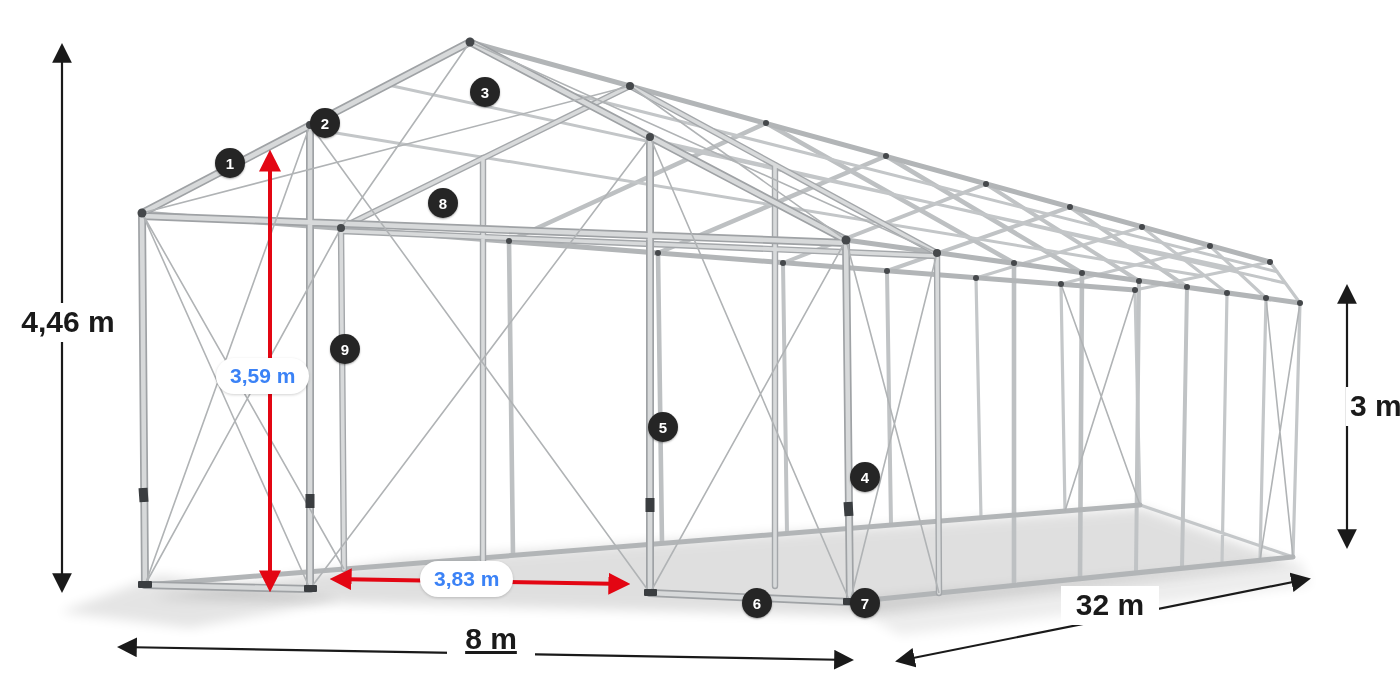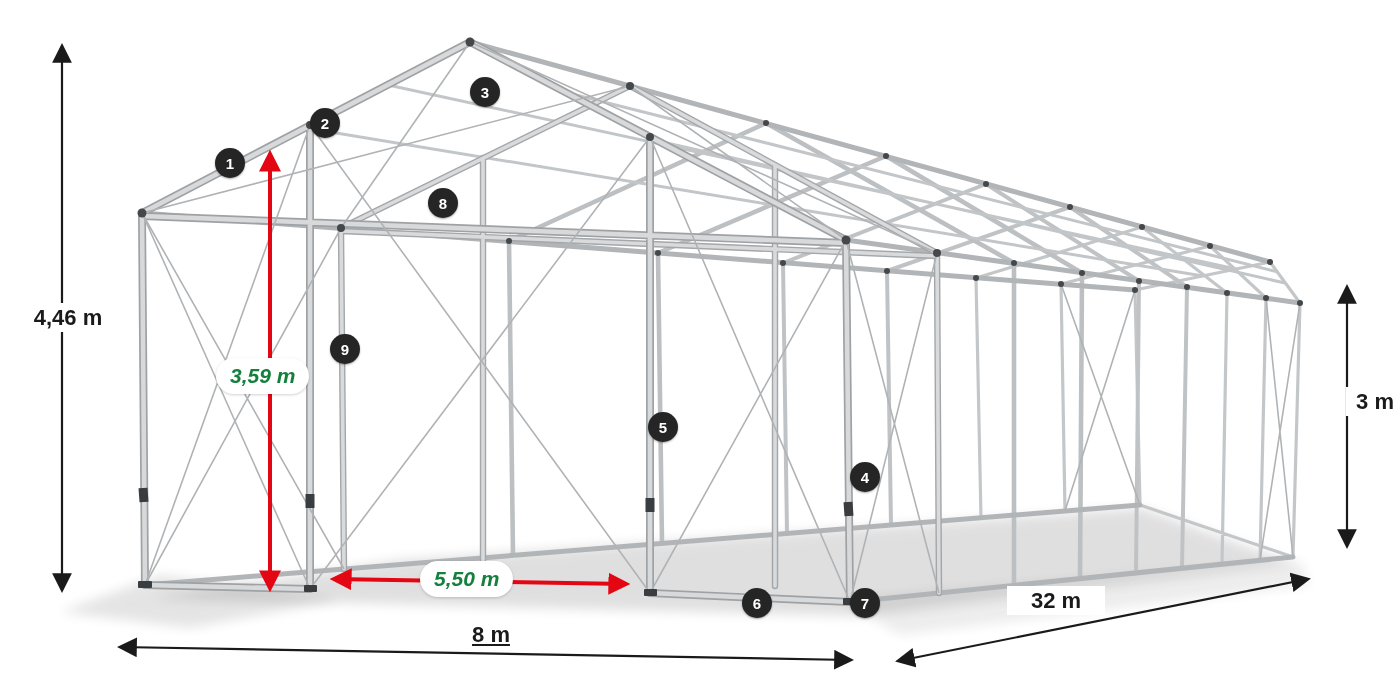--- a/index.html
+++ b/index.html
@@ -2,27 +2,26 @@
 <html><head>
 <meta charset="utf-8">
 <style>
   html,body{margin:0;padding:0;background:#fff;}
   .stage{
     position:relative;width:1400px;height:700px;background:#ffffff;overflow:hidden;
     font-family:"Liberation Sans",sans-serif;
   }
   .stage svg{position:absolute;left:0;top:0;}
   .dim-label{
-    position:absolute;font-weight:bold;font-size:22px;color:#1a1a1a;
+    position:absolute;font-weight:bold;font-size:30px;color:#1a1a1a;
     text-align:center;background:#ffffff;line-height:1.15;padding:2px 4px;white-space:nowrap;
   }
   .dim-label.red{
-    color:#15803d;font-size:21px;border-radius:18px;padding:6px 14px;
+    color:#3b82f6;font-size:21px;border-radius:18px;padding:6px 14px;
     box-shadow:0 1px 3px rgba(0,0,0,0.18);
-    font-style:italic;
   }
   .badge{
     position:absolute;width:30px;height:30px;border-radius:50%;
     background:#252525;color:#fff;font-weight:bold;font-size:15px;
     display:flex;align-items:center;justify-content:center;
     box-shadow:0 1px 2px rgba(0,0,0,0.35);
   }
   
   .tubeOuter{stroke:#9fa2a5;stroke-width:8;fill:none;stroke-linecap:round;}
   .tubeInner{stroke:#d7d9da;stroke-width:4.6;fill:none;stroke-linecap:round;}
@@ -128,24 +127,24 @@
       <line class="dimline" x1="1347" y1="287" x2="1347" y2="546" marker-start="url(#mb)" marker-end="url(#mb)"></line>
       <line class="dimline" x1="120" y1="647" x2="851" y2="660" marker-start="url(#mb)" marker-end="url(#mb)"></line>
       <line class="dimline" x1="898" y1="661" x2="1308" y2="579" marker-start="url(#mb)" marker-end="url(#mb)"></line>
       <line class="redline" x1="270" y1="154" x2="270" y2="588" marker-start="url(#mr)" marker-end="url(#mr)"></line>
       <line class="redline" x1="334" y1="579" x2="626" y2="584" marker-start="url(#mr)" marker-end="url(#mr)"></line>
     </g>
   </svg>
 
   <div class="dim-label" style="left:8px;top:303px;width:112px;">4,46 m</div>
   <div class="dim-label red" style="left:216px;top:358px;">3,59 m</div>
-  <div class="dim-label red" style="left:420px;top:561px;">5,50 m</div>
+  <div class="dim-label red" style="left:420px;top:561px;">3,83 m</div>
   <div class="dim-label" style="left:1346px;top:387px;width:50px;">3 m</div>
   <div class="dim-label" style="left:447px;top:620px;width:80px;text-decoration:underline;">8 m</div>
-  <div class="dim-label" style="left:1007px;top:586px;width:90px;">32 m</div>
+  <div class="dim-label" style="left:1061px;top:586px;width:90px;">32 m</div>
 
   <div class="badge" style="left:215px;top:148px;">1</div>
   <div class="badge" style="left:310px;top:108px;">2</div>
   <div class="badge" style="left:470px;top:77px;">3</div>
   <div class="badge" style="left:850px;top:462px;">4</div>
   <div class="badge" style="left:648px;top:412px;">5</div>
   <div class="badge" style="left:742px;top:588px;">6</div>
   <div class="badge" style="left:850px;top:588px;">7</div>
   <div class="badge" style="left:428px;top:188px;">8</div>
   <div class="badge" style="left:330px;top:334px;">9</div>

